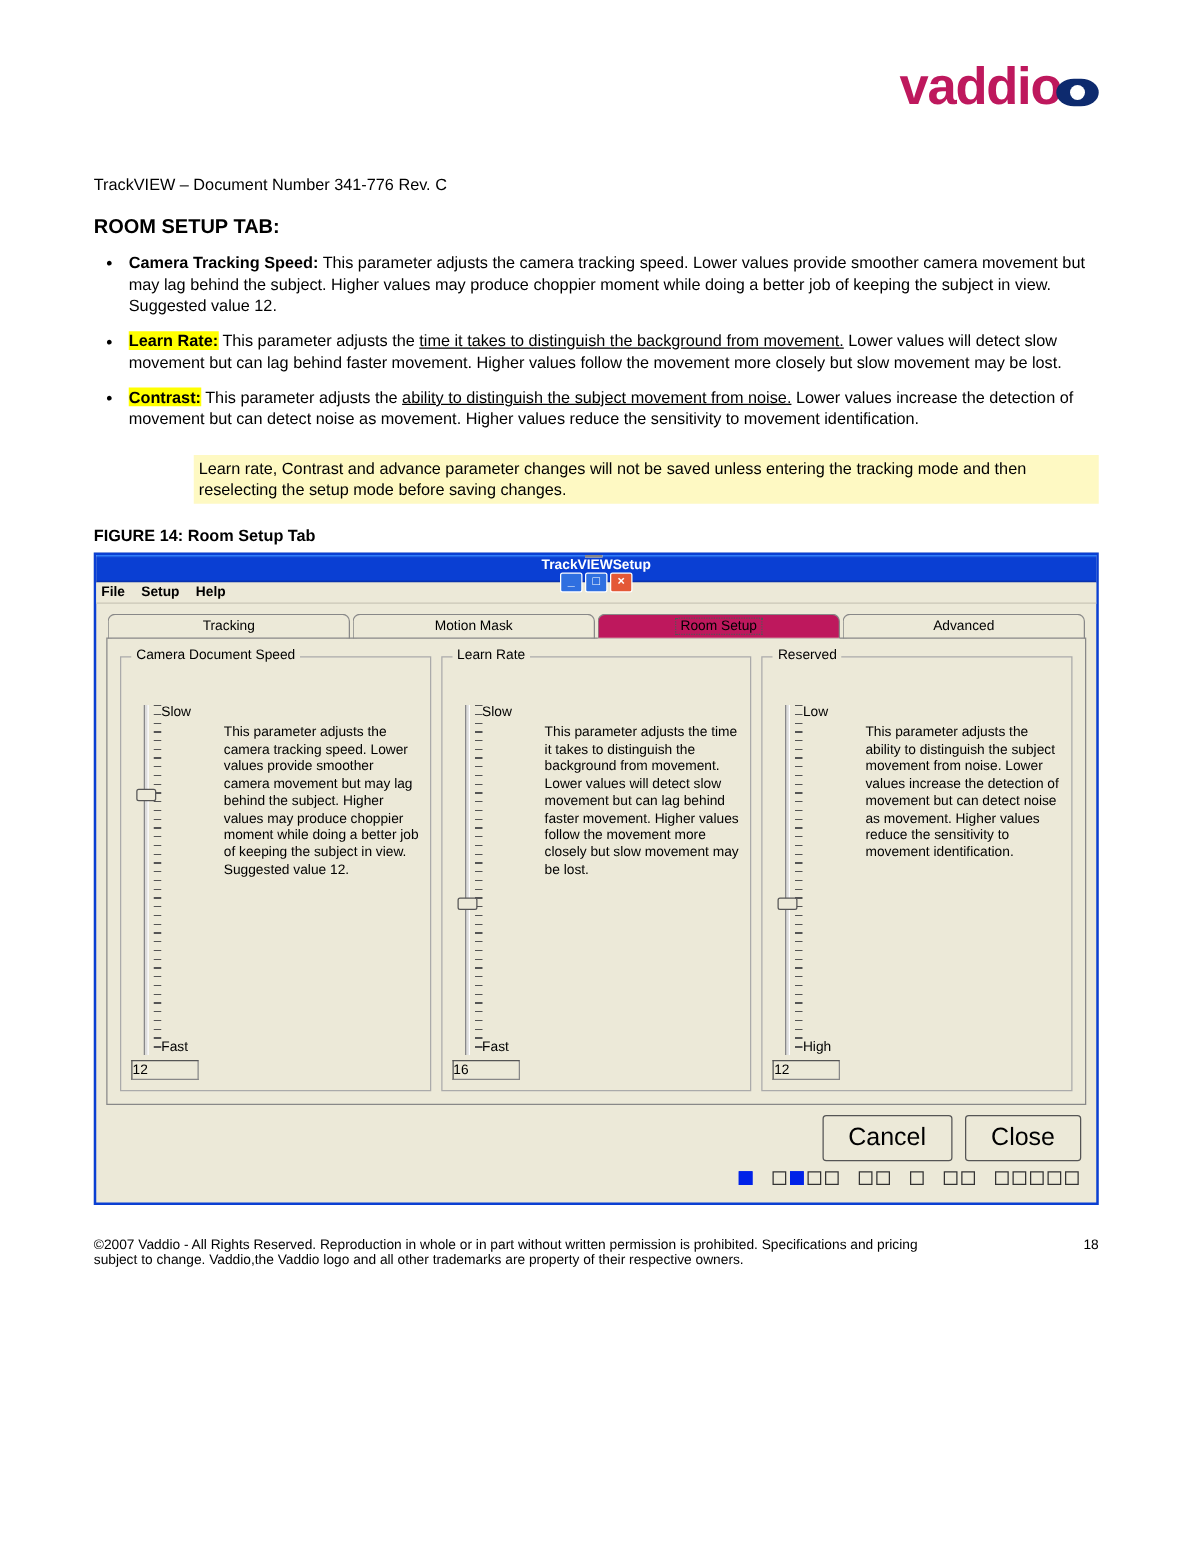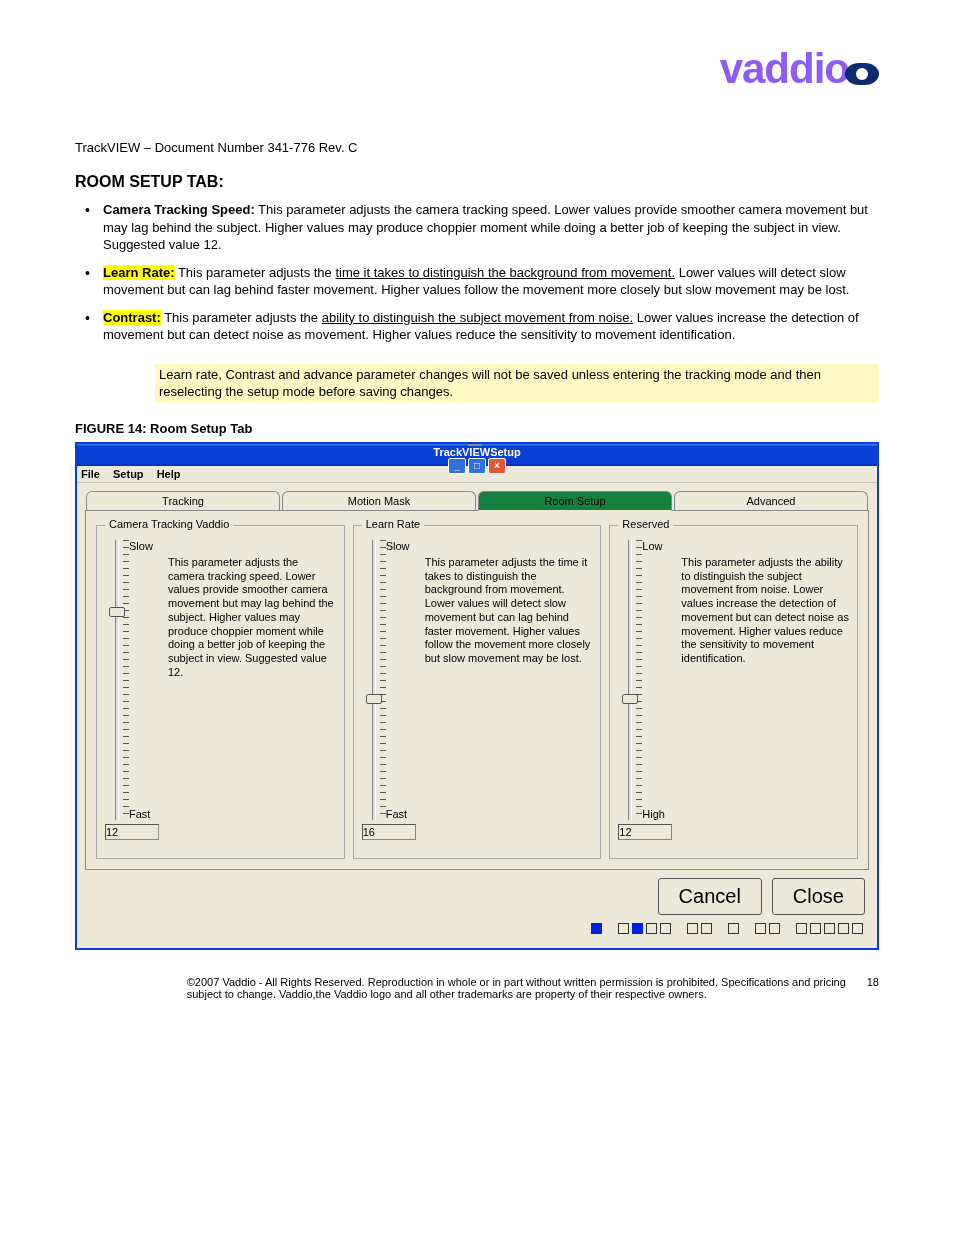--- a/index.html
+++ b/index.html
@@ -12,21 +12,21 @@
     width: 954px;
   }
   .page { padding: 60px 75px 40px 75px; position: relative; }
   .logo {
     position: absolute;
     top: 45px;
     right: 75px;
     font-family: "Arial Black", Arial, sans-serif;
     font-size: 42px;
     font-weight: 900;
-    color: #8b5cf6;
+    color: #be185d;
     letter-spacing: -1px;
   }
   .logo .eye {
     display: inline-block;
     width: 34px;
     height: 22px;
     background: #0d2a6e;
     border-radius: 50% / 60%;
     position: relative;
     vertical-align: -2px;
@@ -107,21 +107,21 @@
     border-bottom: none;
     border-top-left-radius: 6px;
     border-top-right-radius: 6px;
     background: #ece9d8;
     padding: 3px 0;
     text-align: center;
     font-size: 11px;
     flex: 1;
     margin: 0 1px;
   }
-  .tab.selected { background: #15803d; font-weight: normal; border-bottom: 1px solid #ece9d8; position: relative; z-index: 2; }
+  .tab.selected { background: #be185d; font-weight: normal; border-bottom: 1px solid #ece9d8; position: relative; z-index: 2; }
   .tab.selected span { border: 1px dotted #555; padding: 0 3px; }
   .tabbody {
     border: 1px solid #888;
     margin-top: -1px;
     padding: 14px 10px 10px 10px;
     display: flex;
     gap: 8px;
     position: relative;
     min-height: 360px;
   }
@@ -132,21 +132,21 @@
     position: relative;
     min-height: 330px;
   }
   .group-title {
     position: absolute;
     top: -8px; left: 8px;
     background: #ece9d8;
     padding: 0 4px;
     font-size: 11px;
   }
-  .slidercol { display: flex; gap: 9px; height: 100%; }
+  .slidercol { display: flex; gap: 20px; height: 100%; margin-top: 24px; }
   .slider-track {
     width: 20px;
     position: relative;
     height: 280px;
     margin-top: 4px;
     margin-left: 4px;
   }
   .slider-ticks {
     position: absolute;
     left: 14px; top: 0; bottom: 0;
@@ -208,21 +208,21 @@
     border: 1px solid #333;
     background: #ece9d8;
   }
   .led.on { background: #0022e8; border-color: #0022e8; }
   .leds .gap { width: 10px; }
 
   .page-footer {
     margin-top: 26px;
     font-size: 11px;
     display: flex;
-    justify-content: flex-end;
+    justify-content: space-between;
   }
 </style>
 </head>
 <body>
 
 <div class="page">
   <div class="logo"><span>vaddio</span><span class="eye"></span></div>
 
   <div class="doc-header">TrackVIEW – Document Number 341-776 Rev. C</div>
 
@@ -263,21 +263,21 @@
     <div class="client">
       <div class="tabs">
         <div class="tab">Tracking</div>
         <div class="tab">Motion Mask</div>
         <div class="tab selected"><span>Room Setup</span></div>
         <div class="tab">Advanced</div>
       </div>
       <div class="tabbody">
 
         <div class="group">
-          <div class="group-title">Camera Tracking Vaddio</div>
+          <div class="group-title">Camera Document Speed</div>
           <div class="slidercol">
             <div>
               <div style="display:flex;">
                 <div class="slider-track">
                   <div class="slider-rail"></div>
                   <div class="slider-ticks"></div>
                   <div class="slider-thumb" style="top:24%"></div>
                 </div>
                 <div class="slider-meta">
                   <span>Slow</span>

